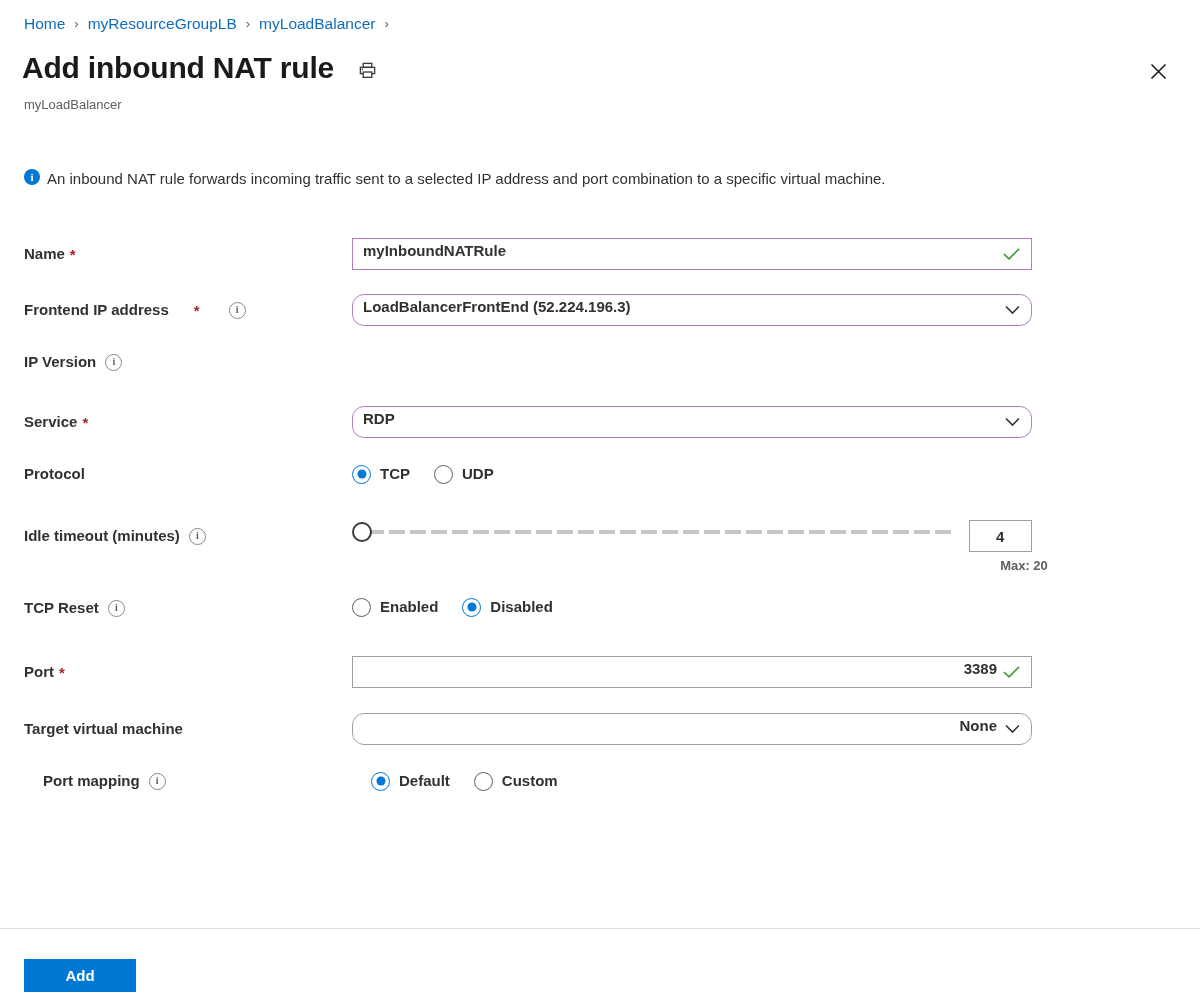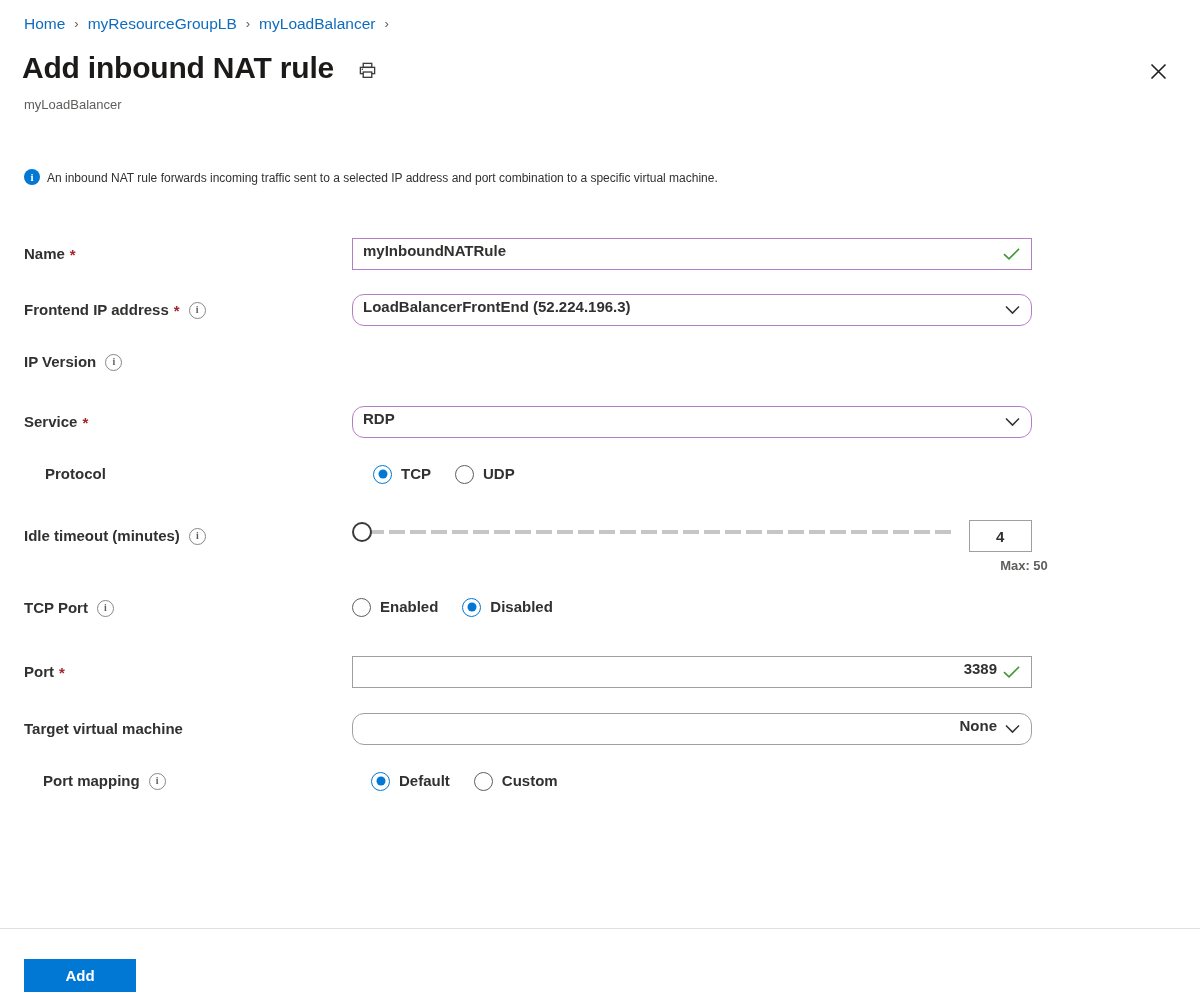--- a/index.html
+++ b/index.html
@@ -111,21 +111,21 @@
     color: #fff;
     font-size: 11px;
     font-weight: 700;
     font-family: "Liberation Serif", serif;
     display: flex;
     align-items: center;
     justify-content: center;
     line-height: 1;
   }
   .info-text {
-    font-size: 12px;
+    font-size: 15px;
     line-height: 25px;
     color: #323130;
   }
 
   
   .form {
     position: absolute;
     left: 0;
     top: 238px;
     width: 1200px;
@@ -395,21 +395,21 @@
         <span class="field-adorn">
           <svg width="17" height="13" viewBox="0 0 17 13" aria-hidden="true">
             <path d="M1 6.6 L6 11.4 L16 1.4" stroke="#3f9c35" stroke-width="1.7" fill="none"></path>
           </svg>
         </span>
       </div>
     </div>
   </div>
 
   <div class="form-row" style="height:56px;">
-    <div class="form-label" style="height:32px;">
+    <div class="form-label" style="height:32px;gap:20px;">
       <span>Frontend IP address</span>
       <span class="req-star">*</span>
       <span class="info-i">i</span>
     </div>
     <div class="form-control">
       <div class="field accent select">
         <span class="field-value">LoadBalancerFrontEnd (52.224.196.3)</span>
         <span class="field-adorn">
           <svg width="15" height="9" viewBox="0 0 15 9" aria-hidden="true">
             <path d="M1 1 L7.5 7.6 L14 1" stroke="#323130" stroke-width="1.5" fill="none"></path>
@@ -436,21 +436,21 @@
         <span class="field-value">RDP</span>
         <span class="field-adorn">
           <svg width="15" height="9" viewBox="0 0 15 9" aria-hidden="true">
             <path d="M1 1 L7.5 7.6 L14 1" stroke="#323130" stroke-width="1.5" fill="none"></path>
           </svg>
         </span>
       </div>
     </div>
   </div>
 
-  <div class="form-row" style="height:58px;margin-left:21px;">
+  <div class="form-row" style="height:58px;">
     <div class="form-label" style="height:24px;">
       <span>Protocol</span>
     </div>
     <div class="form-control">
       <div class="radio-group" style="margin-top:2px;">
         <div class="radio-item checked">
           <span class="radio-mark"></span>
           <span class="radio-label">TCP</span>
         </div>
         <div class="radio-item">
@@ -469,27 +469,27 @@
     <div class="form-control">
       <div class="slider-wrap">
         <div class="slider">
           <div class="slider-track"></div>
           <div class="slider-thumb"></div>
         </div>
         <div class="spin-box">
           <span>4</span>
         </div>
       </div>
-      <div class="max-note">Max: 50</div>
+      <div class="max-note">Max: 20</div>
     </div>
   </div>
 
   <div class="form-row" style="height:60px;">
     <div class="form-label" style="height:24px;">
-      <span>TCP Port</span>
+      <span>TCP Reset</span>
       <span class="info-i">i</span>
     </div>
     <div class="form-control">
       <div class="radio-group" style="margin-top:1px;">
         <div class="radio-item">
           <span class="radio-mark"></span>
           <span class="radio-label">Enabled</span>
         </div>
         <div class="radio-item checked">
           <span class="radio-mark"></span>

